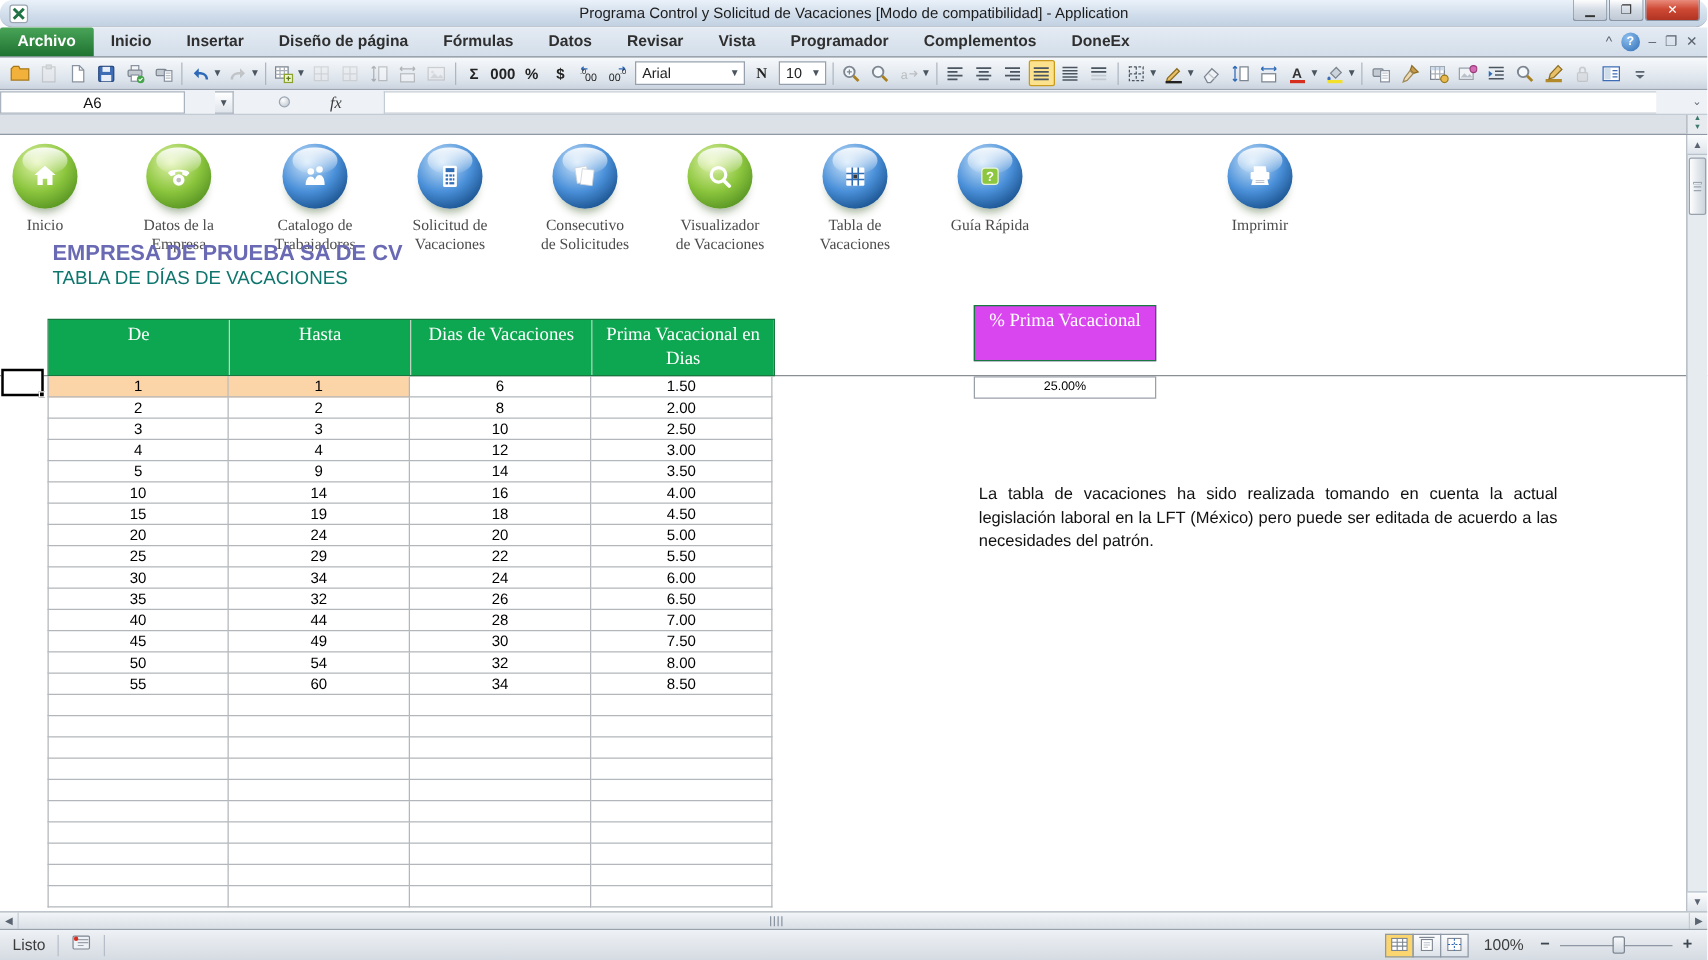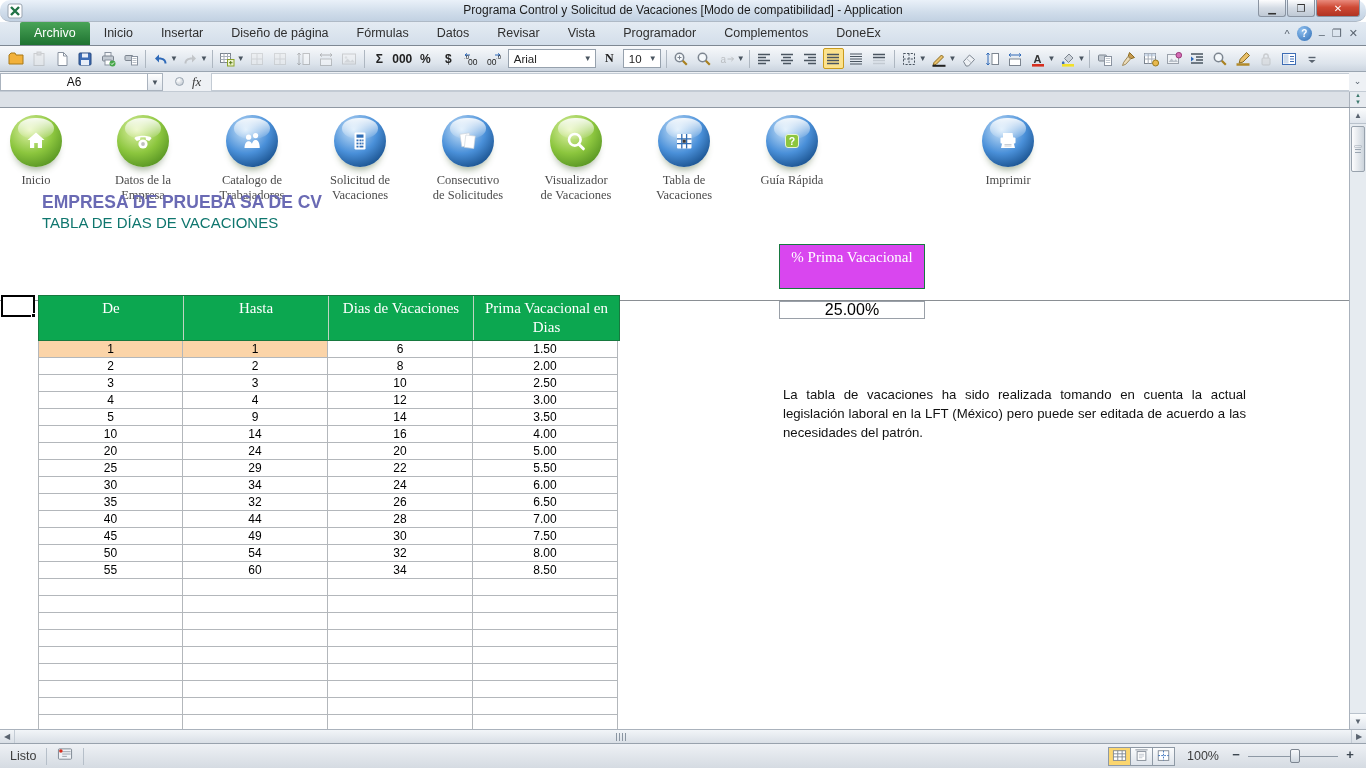--- a/index.html
+++ b/index.html
@@ -11,40 +11,40 @@
   .titlebar { height:22px; background:linear-gradient(#eaf1f9,#cfdcea 60%,#c2d1e2); position:relative; border-bottom:1px solid #aeb9c6;border-radius:10px; }
   .app-icon { position:absolute; left:7px; top:3px; width:16px; height:16px; }
   .title-text { position:absolute; left:0; right:0; top:3px; text-align:center; font-size:12px; color:#1c1c1c; }
   .win-controls { position:absolute; right:6px; top:0; display:flex; }
   .winbtn { height:17px; border:1px solid #8a94a2; border-top:none; display:flex; align-items:center; justify-content:center; font-size:10px; color:#333; background:linear-gradient(#fdfdfe,#d4dbe4 50%,#bfc9d5); border-radius:0 0 3px 3px; margin-left:1px; }
   .winbtn.min,.winbtn.res { width:28px; }
   .winbtn.cls { width:44px; background:linear-gradient(#e98b7d,#cf4a35 45%,#b03322); color:#fff; font-weight:bold; }
 
   
   .tabrow { height:24px; background:linear-gradient(#e4ebf3,#d3deea); display:flex; align-items:flex-end; position:relative; border-bottom:1px solid #7e8893; }
-  .tabs { display:flex; margin-left:20px; }
+  .tabs { display:flex; margin-left:0;font-weight:bold; }
   .tab { padding:0 14px; line-height:23px; font-size:12.5px; color:#2f2f2f; cursor:default; }
   .tab.active { background:linear-gradient(#49a457,#1f7331); color:#fff; border-radius:2px 2px 0 0; }
   .ribbon-right { position:absolute; right:8px; top:4px; display:flex; align-items:center; gap:7px; }
   .rr-glyph { font-size:11px; color:#5a6470; }
   .help-circle { width:15px; height:15px; border-radius:50%; background:radial-gradient(circle at 35% 30%,#8fc0ef,#2f6db5); color:#fff; font-size:10px; font-weight:bold; text-align:center; line-height:15px; }
 
   
   .toolbar { height:26px; background:linear-gradient(#f7f9fb,#dde4ec 70%,#cbd4df); display:flex; align-items:center; padding:0 4px; border-bottom:1px solid #9aa5b1; }
   .tb-btn { width:21px; height:21px; display:inline-flex; align-items:center; justify-content:center; margin:0 1px; border-radius:2px; font-size:12px; color:#222; }
   .tb-btn.txt { font-weight:bold; }
   .tb-btn.disabled { opacity:.42; filter:grayscale(1); }
   .tb-btn.active { background:#fce28c; border:1px solid #c99b1d; }
   .tb-caret { font-size:8px; color:#4a5560; margin:0 1px 0 -2px; }
   .tb-sep { width:1px; height:18px; background:#aeb7c1; margin:0 3px; }
   .tb-select { height:19px; background:#fff; border:1px solid #96a1ad; display:flex; align-items:center; font-size:11.5px; padding:0 3px 0 5px; margin:0 2px; color:#222; }
   .tb-select .sel-caret { font-size:8px; color:#4a5560; margin-left:6px; }
 
   
-  .formulabar { height:20px; background:#eef1f5; display:flex; align-items:center; border-bottom:1px solid #c3cbd4; }
+  .formulabar { height:20px; background:#eef1f5; display:flex; align-items:center; border-bottom:1px solid #c3cbd4;gap:24px; }
   .namebox { width:148px; height:18px; background:#fff; border:1px solid #aab3be; font-size:12px; text-align:center; line-height:16px; color:#111; }
   .nb-caret { width:15px; height:18px; font-size:8px; color:#4a5560; text-align:center; line-height:18px; border:1px solid #aab3be; border-left:none; background:linear-gradient(#fff,#dfe5ec); }
   .fx-dot { width:9px; height:9px; border-radius:50%; background:radial-gradient(circle at 35% 30%,#fff,#b9c2cc); border:1px solid #9aa5b1; margin:0 8px 0 12px; }
   .fx-label { font-family:"Liberation Serif","DejaVu Serif",serif; font-style:italic; font-size:13px; color:#3a3a3a; margin-right:10px; }
   .fx-input { flex:1; height:18px; background:#fff; border:1px solid #c3cbd4; border-right:none; }
   .fx-expand { width:17px; height:18px; text-align:center; font-size:9px; color:#5a6470; line-height:16px; }
   .headerstrip { height:16px; background:#dce1e7; border-bottom:1px solid #8f98a3; position:relative; }
   .split-box { position:absolute; right:0; top:0; width:17px; height:15px; background:#e7ebf0; border-left:1px solid #aab2bc; text-align:center; font-size:6px; color:#3d7a6e; line-height:7px; }
 
   
@@ -55,34 +55,34 @@
   .orb.green { background:radial-gradient(circle at 38% 28%,#e2f3ac,#8cc63e 48%,#4c8a1d 88%); }
   .orb.blue  { background:radial-gradient(circle at 38% 28%,#cfe6fa,#4a90d9 48%,#10457f 88%); }
   .orb::before { content:''; position:absolute; left:16%; top:5%; width:68%; height:42%; border-radius:50%; background:linear-gradient(rgba(255,255,255,.9),rgba(255,255,255,.05)); }
   .orb svg { position:absolute; left:14px; top:14px; }
   .nav-label { position:absolute; top:58px; left:0; transform:translateX(-50%); width:116px; text-align:center; font-family:"Liberation Serif","DejaVu Serif",serif; font-size:12.5px; color:#4c4c4c; line-height:1.2; white-space:pre-line; }
 
   .company-title { position:absolute; left:42px; top:84px; font-size:17.5px; font-weight:bold; color:#6a6ab4; }
   .sheet-subtitle { position:absolute; left:42px; top:106px; font-size:15px; color:#0f766e; }
 
   .vtable { position:absolute; left:38px; top:147px; }
-  .thead { display:flex; border:1px solid #17793f;margin-top:40px; }
+  .thead { display:flex; border:1px solid #17793f; }
   .thcell { width:145px; height:44px; background:#0ca750; color:#fff; font-family:"Liberation Serif","DejaVu Serif",serif; font-size:15px; text-align:center; padding-top:3px; border-right:1px solid #bfd3c2; line-height:1.25; }
   .thcell:last-child { border-right:none; }
   .trow { display:flex; }
   .tcell { width:145px; height:17px; border-right:1px solid #b3b7bb; border-bottom:1px solid #b3b7bb; font-size:12px; text-align:center; line-height:16px; color:#000; }
   .trow .tcell:first-child { border-left:1px solid #b3b7bb; }
   .tcell.hl { background:#fbd4a8; }
 
   .hline { position:absolute; left:0; top:192px; width:1366px; height:1px; background:#8a8f94; }
   .active-cell { position:absolute; left:1px; top:187px; width:34px; height:22px; background:#fff; border:2px solid #000; z-index:3; }
   .fill-handle { position:absolute; right:-3px; bottom:-3px; width:5px; height:5px; background:#000; border:1px solid #fff; }
 
   .prima-head { position:absolute; left:779px; top:136px; width:146px; height:45px; background:#d946ef; border:1px solid #17793f; color:#fff; font-family:"Liberation Serif","DejaVu Serif",serif; font-size:15px; text-align:center; padding-top:4px; }
-  .prima-value { position:absolute; left:779px; top:193px; width:146px; height:18px; background:#fff; border:1px solid #9aa0a8; font-size:16px; text-align:center; line-height:16px; color:#000; }
+  .prima-value { position:absolute; left:779px; top:193px; width:146px; height:18px; background:#fff; border:1px solid #9aa0a8; font-size:10px; text-align:center; line-height:16px; color:#000; }
 
   .note { position:absolute; left:783px; top:277px; width:463px; font-size:13.2px; line-height:19px; color:#111; text-align:justify; }
 
   .vscroll { position:absolute; right:0; top:0; bottom:0; width:17px; background:#e6ebf0; border-left:1px solid #aab2bc; }
   .vs-arrow { height:16px; text-align:center; font-size:8px; color:#5a6470; line-height:16px; background:linear-gradient(#fbfcfd,#dfe5ec); border-bottom:1px solid #b9c2cc; }
   .vs-arrow.bottom { position:absolute; bottom:0; left:0; right:0; border-top:1px solid #b9c2cc; border-bottom:none; }
   .vs-thumb { position:absolute; left:1px; top:18px; width:14px; height:46px; background:linear-gradient(90deg,#fdfdfe,#ccd4dc); border:1px solid #98a2ad; border-radius:2px; }
   .vs-thumb::after { content:''; position:absolute; left:3px; right:3px; top:19px; height:1px; box-shadow:0 0 0 .5px #9aa5b1, 0 3px 0 0 #9aa5b1, 0 6px 0 0 #9aa5b1; }
 
   
@@ -605,20 +605,26 @@
             <div class="tcell">5</div>
             <div class="tcell">9</div>
             <div class="tcell">14</div>
             <div class="tcell">3.50</div>
           </div>
           <div class="trow">
             <div class="tcell">10</div>
             <div class="tcell">14</div>
             <div class="tcell">16</div>
             <div class="tcell">4.00</div>
+          </div>
+          <div class="trow">
+            <div class="tcell">15</div>
+            <div class="tcell">19</div>
+            <div class="tcell">18</div>
+            <div class="tcell">4.50</div>
           </div>
           <div class="trow">
             <div class="tcell">20</div>
             <div class="tcell">24</div>
             <div class="tcell">20</div>
             <div class="tcell">5.00</div>
           </div>
           <div class="trow">
             <div class="tcell">25</div>
             <div class="tcell">29</div>

